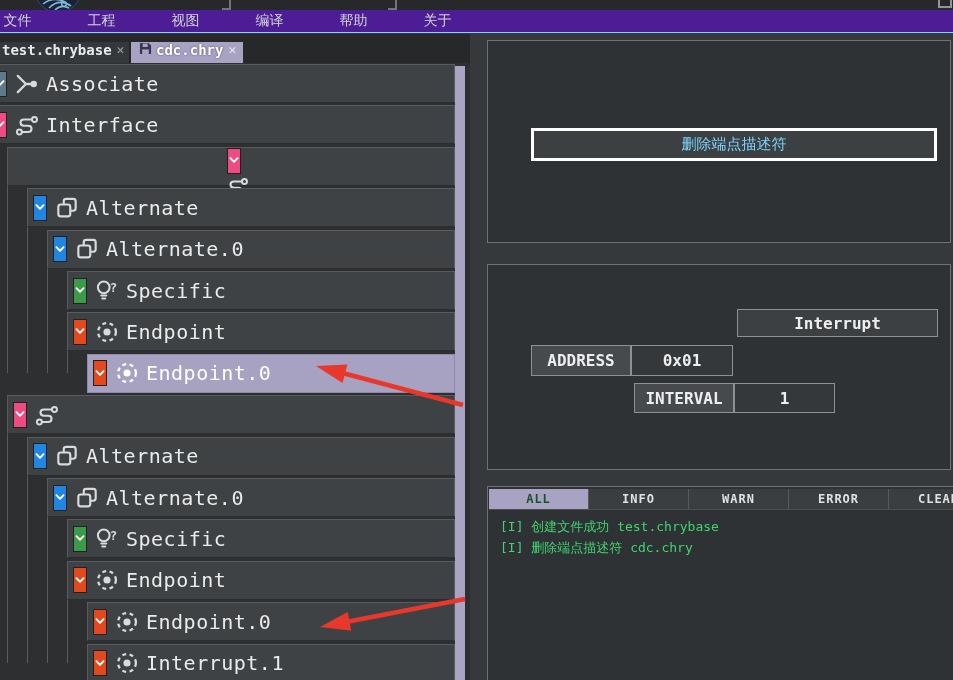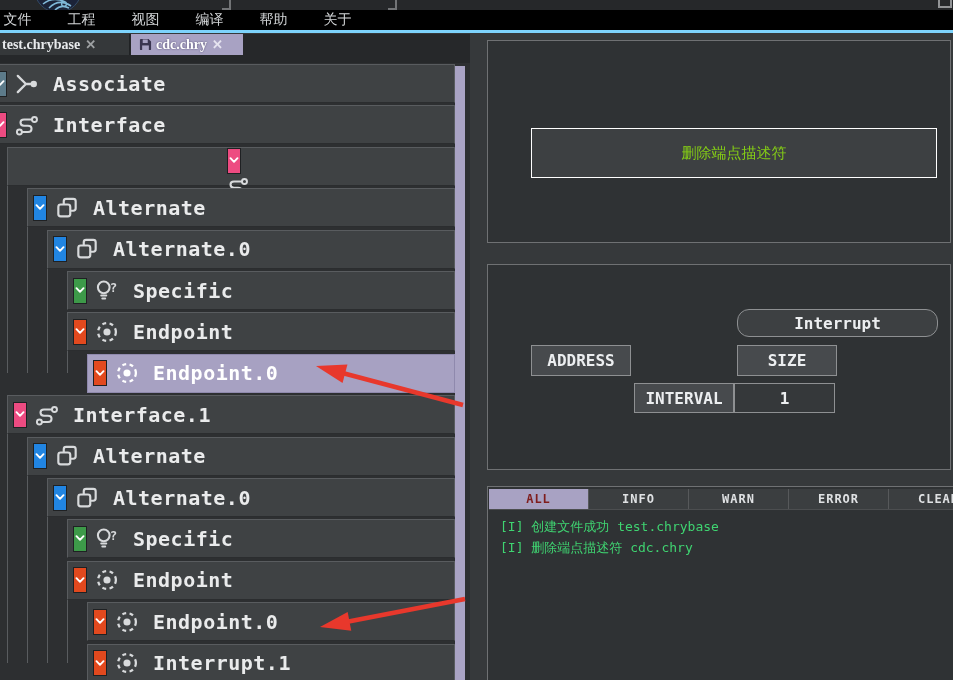--- a/index.html
+++ b/index.html
@@ -10,68 +10,68 @@
   }
   
   .title-strip{position:absolute;top:0;left:0;right:0;height:10px;background:#26282a;overflow:hidden;z-index:6;}
   .logo{position:absolute;left:34px;top:-35px;width:46px;height:46px;border-radius:50%;
         background:#1b2338;border:1px solid #324a66;}
   .logo svg{position:absolute;left:0;top:0;}
   .tmark{position:absolute;top:0;width:7px;height:8px;border-right:2px solid #85878a;border-bottom:2px solid #85878a;opacity:.8;}
   .tmark.m1{left:222px;} .tmark.m2{left:388px;}
   .tmark.m3{left:938px;width:10px;height:6px;border:2px solid #aeb0b2;border-top:none;}
   
-  .menu-bar{position:absolute;top:10px;left:0;right:0;height:23px;background:#000000;
-    border-bottom:3px solid #7dd3fc;display:flex;align-items:center;gap:35px;padding-left:3px;z-index:5;box-sizing:border-box;}
+  .menu-bar{position:absolute;top:10px;left:0;right:0;height:23px;background:#4c1d95;
+    border-bottom:1px solid #7dd3fc;display:flex;align-items:center;gap:55px;padding-left:3px;z-index:5;box-sizing:border-box;}
   .menu-item{font-family:"DejaVu Sans",sans-serif;font-size:14px;color:#d2d5d7;width:29px;text-align:center;white-space:nowrap;cursor:default;}
   
   .tab-strip{position:absolute;top:34px;left:0;width:470px;height:29px;background:#26282a;}
-  .tab{position:absolute;bottom:8px;height:21px;display:flex;align-items:center;box-sizing:border-box;cursor:default;font-family:Liberation Serif, serif;}
+  .tab{position:absolute;bottom:0;height:21px;display:flex;align-items:flex-start;box-sizing:border-box;cursor:default;}
   .tab.inactive{background:#35383a;border-right:1px solid #202224;}
   .tab.active{background:#a8a2c3;}
   .tab-label{font-size:14px;font-weight:bold;color:#e8eaec;white-space:pre;}
   .tab.active .tab-label{color:#ffffff;text-shadow:0 0 2px #4a4468;}
   .tab-close{font-size:13px;font-weight:bold;color:#9ea1a3;margin-left:5px;}
   .tab.active .tab-close{color:#e6e4f0;}
   .tab-save{width:13px;height:13px;margin-right:4px;display:inline-flex;}
   
   .tree{position:absolute;top:63px;left:0;width:470px;bottom:0;background:#2d2f31;overflow:hidden;}
   .tree-row{position:absolute;height:39px;right:15px;background:#3f4244;
     border:1px solid #595c5f;border-bottom-color:#2b2d2f;box-sizing:border-box;
     display:flex;align-items:center;padding-left:5px;cursor:default;}
   .tree-row.selected{background:#a7a1c2;border-color:#8f89ad;}
   .badge{width:14px;height:26px;border:1px solid #1f2123;flex:none;
     display:flex;align-items:center;justify-content:center;box-sizing:border-box;}
   .node-icon{width:26px;height:26px;margin-left:7px;flex:none;color:#d8dadc;}
   .node-icon svg{width:26px;height:26px;display:block;}
   .tree-row.selected .node-icon{color:#ffffff;}
-  .row-label{margin-left:13px;font-size:20px;font-weight:bold;color:#eaebec;white-space:pre;letter-spacing:.5px;}
+  .row-label{margin-left:6px;font-size:20px;font-weight:normal;color:#eaebec;white-space:pre;letter-spacing:.5px;}
   .tree-row.selected .row-label{color:#ffffff;}
   .guide{position:absolute;width:1px;background:#595c5f;}
   .vscrollbar{position:absolute;left:455px;top:3px;width:10px;height:614px;background:#a9a3c4;}
   
   .panel{position:absolute;background:#2f3234;border:1px solid #6f7173;box-sizing:border-box;}
   #panel-actions{left:487px;top:40px;width:464px;height:203px;}
   #panel-props{left:487px;top:264px;width:464px;height:206px;}
   #panel-log{left:487px;top:486px;width:468px;height:196px;}
-  .big-button{position:absolute;left:43px;top:87px;width:406px;height:50px;background:#3d4042;
-    border:1px solid #ffffff;color:#84cc16;font-family:"DejaVu Sans",sans-serif;font-size:15px;
+  .big-button{position:absolute;left:43px;top:87px;width:406px;height:33px;background:#3d4042;
+    border:3px solid #ffffff;color:#7dd3fc;font-family:"DejaVu Sans",sans-serif;font-size:15px;
     display:flex;align-items:center;justify-content:center;box-sizing:border-box;cursor:default;}
   .cell{position:absolute;border:1px solid #8e9092;box-sizing:border-box;
     display:flex;align-items:center;justify-content:center;
     font-size:16px;font-weight:bold;color:#eceef0;white-space:pre;cursor:default;}
   .cell.btn{background:#3d4042;}
   .cell.lab{background:#474a4d;}
   .cell.val{background:#35383a;}
   
   .log-tabs{position:absolute;left:1px;top:2px;right:0;height:20px;display:flex;border-bottom:1px solid #4c4e50;}
   .log-tab{flex:0 0 100px;background:#3b3e40;border-right:1px solid #57595b;box-sizing:border-box;
     display:flex;align-items:center;justify-content:center;
     font-size:12px;font-weight:bold;letter-spacing:1px;color:#dfe1e3;cursor:default;}
-  .log-tab.active{background:#a8a2c3;color:#7f1d1d;}
+  .log-tab.active{background:#a8a2c3;color:#14532d;}
   .log-body{position:absolute;left:0;top:23px;right:0;bottom:0;padding:6px 0 0 12px;}
   .log-line{font-size:13px;line-height:21px;white-space:pre;font-family:"DejaVu Sans Mono","DejaVu Sans",monospace;}
   
   .arrows{position:absolute;inset:0;z-index:30;pointer-events:none;}
 </style>
 </head>
 <body>
 
 <div class="title-strip">
   <div class="logo">
@@ -261,21 +261,20 @@
           </svg>
         </span>
       </span>
       <span class="node-icon">
         <svg viewBox="0 0 24 24">
           <circle cx="5" cy="18.5" r="2.3" fill="none" stroke="currentColor" stroke-width="1.8"></circle>
           <path d="M7.4 18.5 H13 Q16.2 18.5 16.2 15.5 Q16.2 12.7 13 12.7 H9.2 Q6 12.7 6 9.8 Q6 7 9.2 7 H16.6" fill="none" stroke="currentColor" stroke-width="1.9"></path>
           <circle cx="18.9" cy="7" r="2.3" fill="none" stroke="currentColor" stroke-width="1.8"></circle>
         </svg>
       </span>
-      <span class="row-label">Interface.1</span>
     </div>
     <div class="tree-row" style="top: 373.6px; left: 27px;">
       <span class="badge" style="background: rgb(33, 133, 226);">
         <span style="display:flex">
           <svg width="10" height="7" viewBox="0 0 10 7">
             <path d="M1.5 1.2 L5 4.8 L8.5 1.2" fill="none" stroke="#ffffff" stroke-width="1.9" stroke-linecap="round" stroke-linejoin="round"></path>
           </svg>
         </span>
       </span>
       <span class="node-icon">
@@ -367,23 +366,23 @@
       </span>
       <span class="row-label">Interrupt.1</span>
     </div>
   </div>
 
 <div class="panel" id="panel-actions">
   <div class="big-button">删除端点描述符</div>
 </div>
 
 <div class="panel" id="panel-props">
-  <div class="cell btn" style="left:249px;top:44px;width:201px;height:28px;border-radius:12px;">Interrupt</div>
+  <div class="cell btn" style="left:249px;top:44px;width:201px;height:28px;">Interrupt</div>
   <div class="cell lab" style="left:43px;top:80px;width:100px;height:31px;">ADDRESS</div>
-  <div class="cell lab" style="left:249px;top:80px;width:100px;height:31px;">SIZE</div>
+  <div class="cell val" style="left:143px;top:80px;width:102px;height:31px;">0x01</div>
   <div class="cell lab" style="left:146px;top:118px;width:100px;height:30px;">INTERVAL</div>
   <div class="cell val" style="left:246px;top:118px;width:101px;height:30px;">1</div>
 </div>
 
 <div class="panel" id="panel-log">
   <div class="log-tabs" id="log-tabs">
       <div class="log-tab active">ALL</div>
       <div class="log-tab">INFO</div>
       <div class="log-tab">WARN</div>
       <div class="log-tab">ERROR</div>

